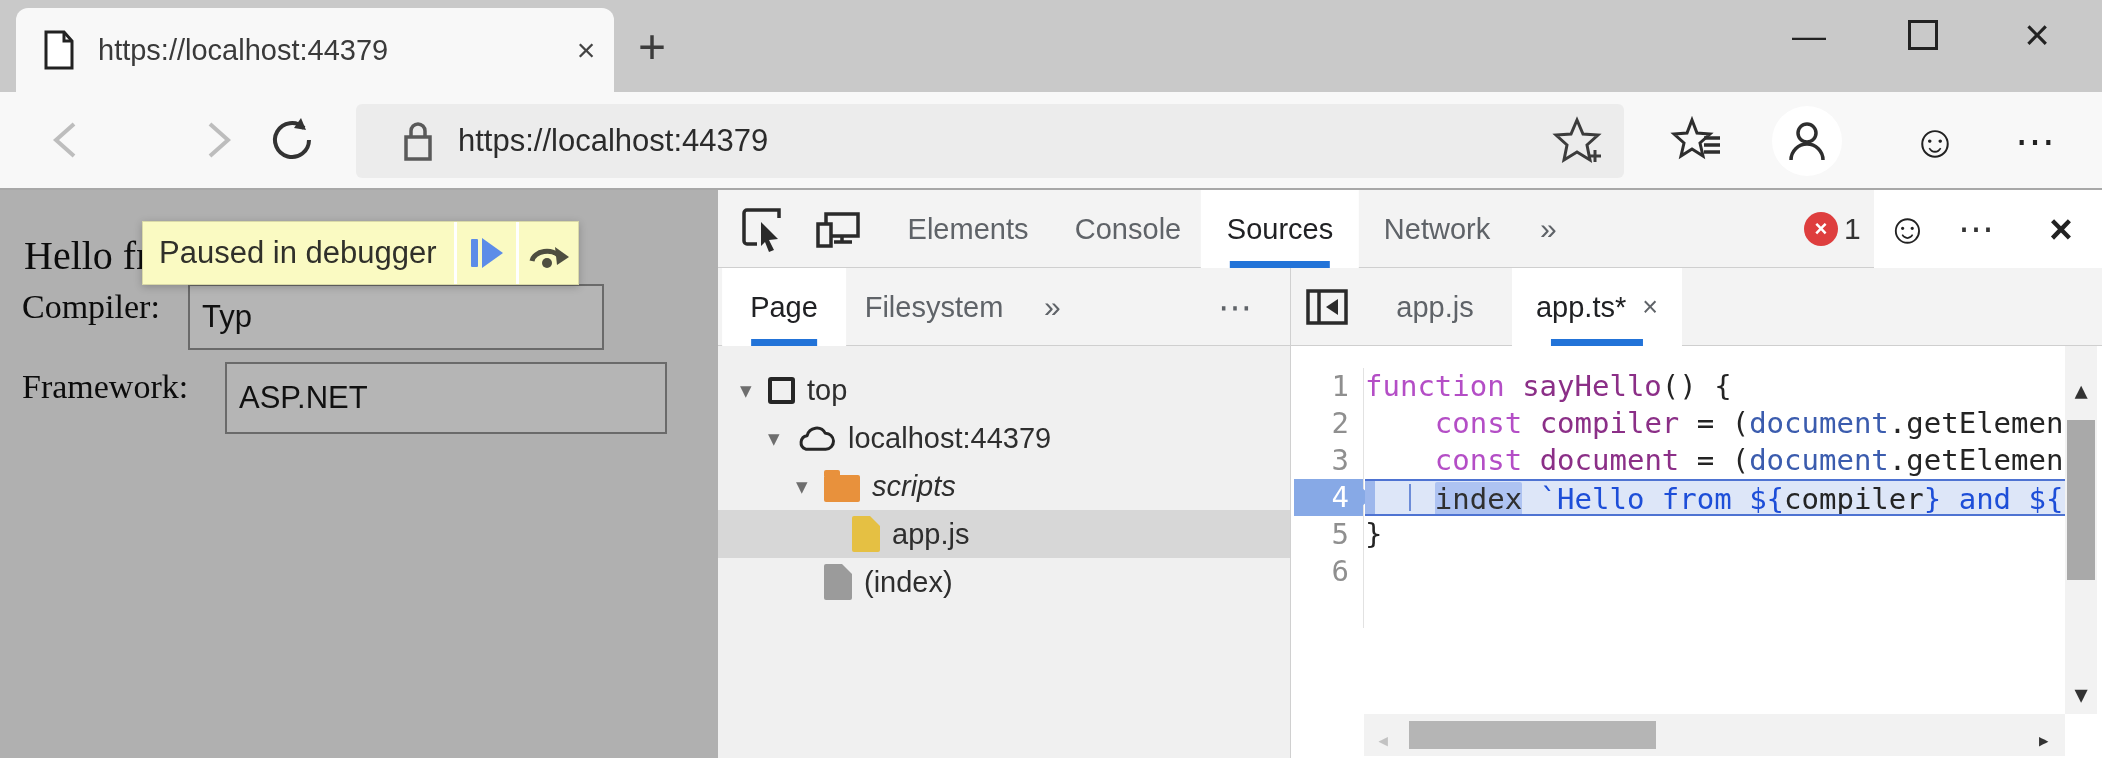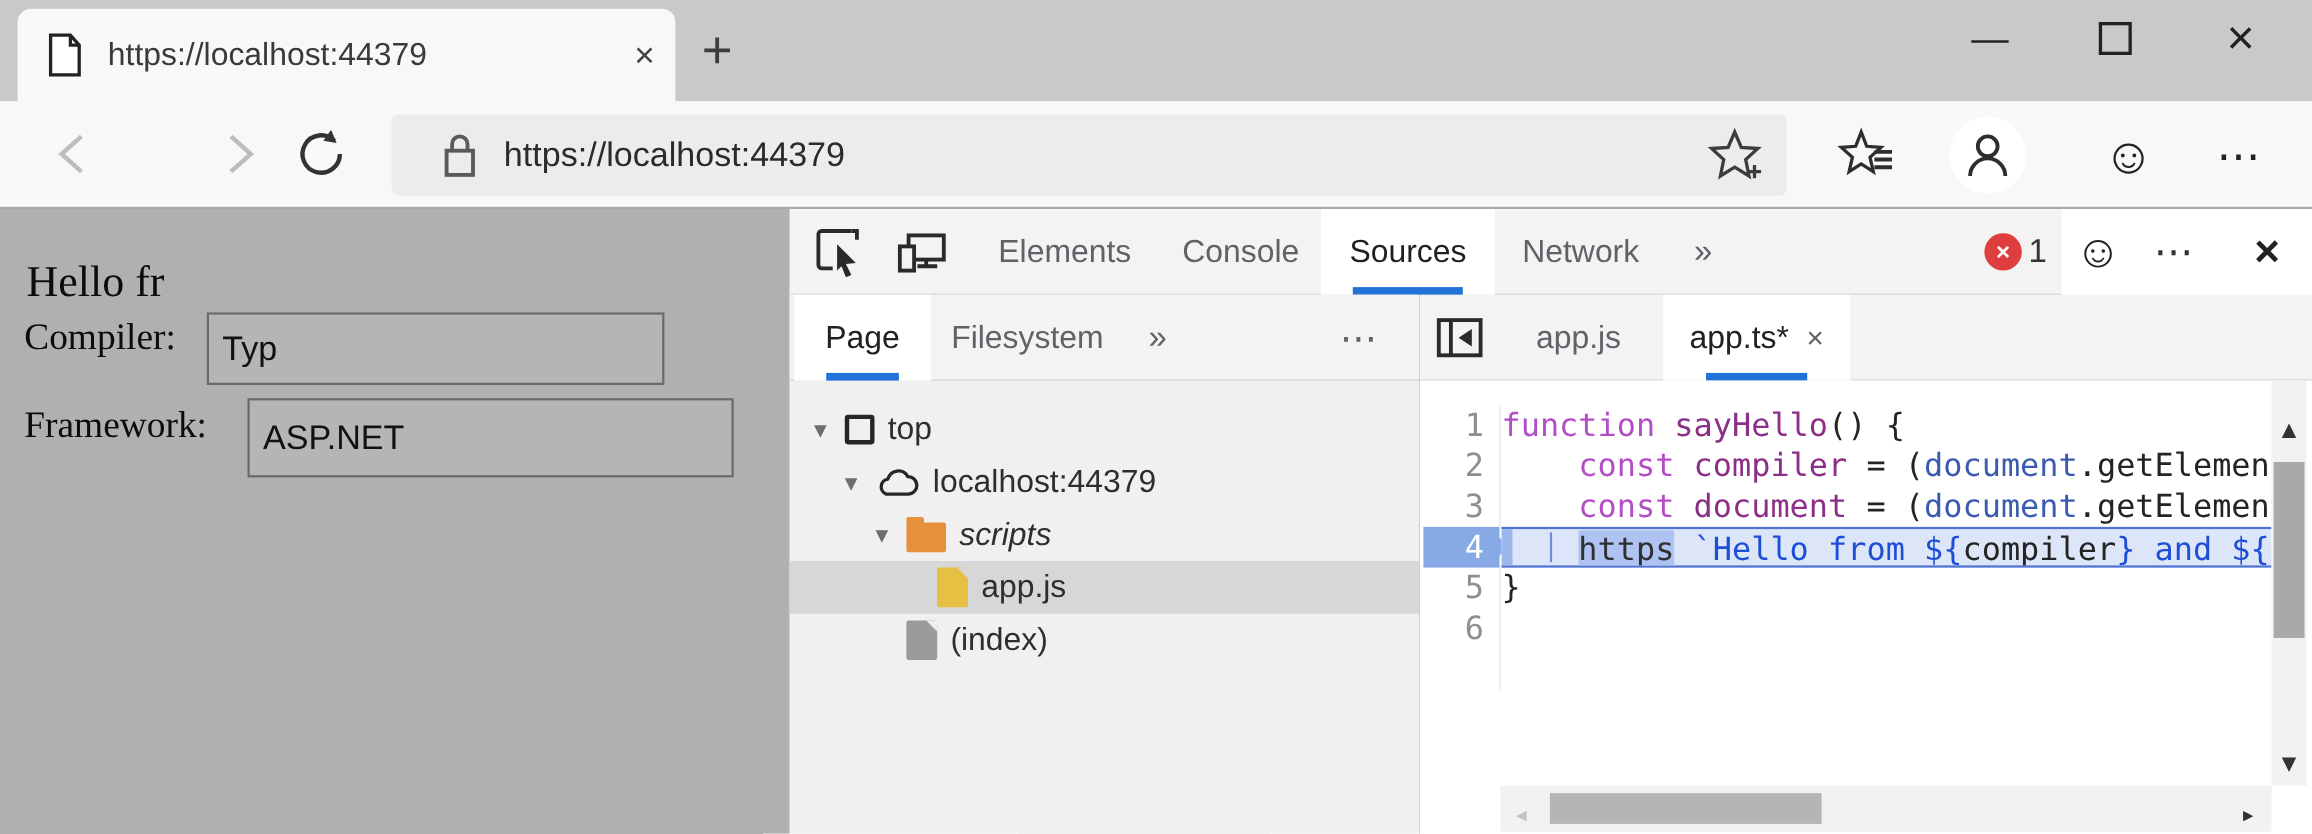--- a/index.html
+++ b/index.html
@@ -235,20 +235,36 @@
       <div class="fld-label" id="fld1-label">Compiler:</div>
       <div class="fld-input" id="fld1-input">
         <span>Typ</span>
       </div>
 
       <div class="fld-label" id="fld2-label">Framework:</div>
       <div class="fld-input" id="fld2-input">
         <span>ASP.NET</span>
       </div>
 
+      <div id="paused-banner">
+        <div id="paused-text">Paused in debugger</div>
+        <div class="banner-btn">
+          <span class="resume-icn">
+            <span class="resume-bar"></span>
+              <span class="resume-tri"></span>
+          </span>
+        </div>
+        <div class="banner-btn">
+          <svg width="44" height="32" viewBox="0 0 44 32">
+            <path d="M5 24 A 15 11 0 0 1 33 20" fill="none" stroke="#4e4e40" stroke-width="5"></path>
+            <polygon points="28,10 42,20 30,28" fill="#4e4e40"></polygon>
+            <circle cx="20" cy="26" r="5" fill="#4e4e40"></circle>
+          </svg>
+        </div>
+      </div>
     </div>
 
     <div id="devtools">
 
       <div id="dt-toolbar">
         <svg class="dt-icn" style="left:22px" viewBox="0 0 46 46">
           <path d="M34 4 H7 a3 3 0 0 0 -3 3 v28 a3 3 0 0 0 3 3 h10" fill="none" stroke="#2a2a2a" stroke-width="3.5"></path>
           <path d="M34 4 h5 v8" fill="none" stroke="#2a2a2a" stroke-width="3.5"></path>
           <polygon points="21,16 38,33 29,34 34,44 29,46 25,36 21,40" fill="#2a2a2a"></polygon>
         </svg>
@@ -335,21 +351,21 @@
               <div class="gnum">2</div>
               <div class="gnum">3</div>
               <div class="gnum exec">4</div>
               <div class="gnum">5</div>
               <div class="gnum">6</div>
             </div>
           <div id="lines">
               <div class="cline"><span class="c-kw">function</span><span class="c-pl"> </span><span class="c-def">sayHello</span><span class="c-pl">() {</span></div>
               <div class="cline"><span class="c-pl">    </span><span class="c-kw">const</span><span class="c-pl"> </span><span class="c-def">compiler</span><span class="c-pl"> = (</span><span class="c-obj">document</span><span class="c-pl">.getElementB</span></div>
               <div class="cline"><span class="c-pl">    </span><span class="c-kw">const</span><span class="c-pl"> </span><span class="c-def">document</span><span class="c-pl"> = (</span><span class="c-obj">document</span><span class="c-pl">.getElement</span></div>
-              <div class="cline exec"><span class="chip"></span><span class="caret"></span><span class="c-pl">    </span><span class="c-mark">https</span><span class="c-pl"> </span><span class="c-str">`Hello from ${</span><span class="c-pl">compiler</span><span class="c-str">} and ${f</span></div>
+              <div class="cline exec"><span class="chip"></span><span class="caret"></span><span class="c-pl">    </span><span class="c-mark">index</span><span class="c-pl"> </span><span class="c-str">`Hello from ${</span><span class="c-pl">compiler</span><span class="c-str">} and ${f</span></div>
               <div class="cline"><span class="c-pl">}</span></div>
               <div class="cline"></div>
             </div>
 
           <div id="vscroll">
             <div class="sarrow" id="vup">▲</div>
             <div id="vthumb"></div>
             <div class="sarrow" id="vdown">▼</div>
           </div>
           <div id="hscroll">

